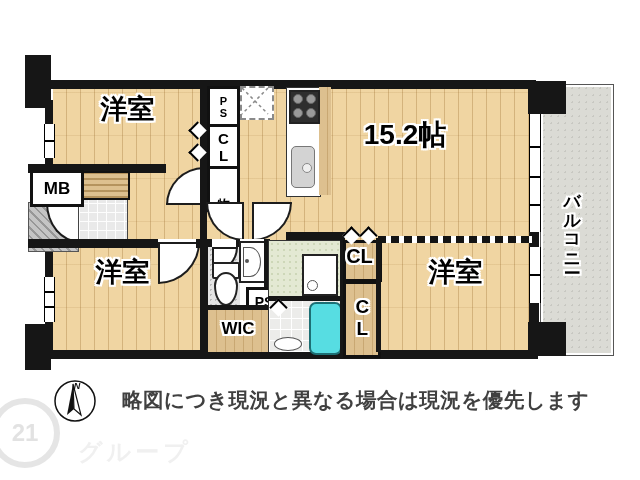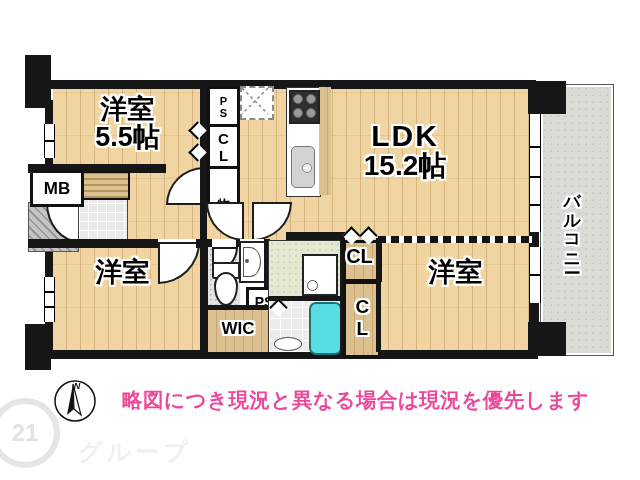--- a/index.html
+++ b/index.html
@@ -36,21 +36,21 @@
   .tick{position:absolute;left:0;width:100%;height:2px;background:#000;}
   .arc{position:absolute;background:#fff;border:2px solid #1c1c1c;}
   .gap{position:absolute;background:#fff;}
   .tri{position:absolute;width:11px;height:11px;background:#fff;}
   .tri.up{border-left:2px solid #000;border-top:2px solid #000;transform:rotate(45deg);}
   .tri.left{border-left:2px solid #000;border-bottom:2px solid #000;transform:rotate(45deg);}
   .dashwall{position:absolute;height:7px;background:repeating-linear-gradient(90deg,#141414 0 8px,#fff 8px 13px);}
   .fixture{position:absolute;background:#fff;border:2px solid #222;}
   .burners{display:grid;grid-template-columns:1fr 1fr;gap:2px;padding:2px;}
   .burners span{width:8px;height:8px;border-radius:50%;background:#9a9a9a;border:1px solid #666;}
-  .disclaimer{position:absolute;left:122px;top:386px;font-size:20.5px;font-weight:700;color:#ec4899;letter-spacing:.5px;}
+  .disclaimer{position:absolute;left:122px;top:386px;font-size:20.5px;font-weight:700;color:#404040;letter-spacing:.5px;}
   .wm{position:absolute;color:rgba(150,150,150,.28);font-weight:700;}
 </style>
 </head>
 <body>
 
 <div class="canvas">
 
   <div class="wm" style="left:-10px;top:398px;width:58px;height:58px;border:6px solid rgba(150,150,150,.25);border-radius:50%;
               display:flex;align-items:center;justify-content:center;font-size:24px;">21</div>
   <div class="wm" style="left:78px;top:436px;font-size:24px;letter-spacing:4px;color:rgba(160,160,160,.16);">グループ</div>
@@ -85,21 +85,20 @@
       <div class="tick" style="top:90px;"></div>
   </div>
   <div class="wall" style="left:529px;top:232px;width:10px;height:15px;"></div>
   <div class="win" style="left:529px;top:247px;width:10px;height:56px;">
     <div class="tick" style="top:27px;"></div>
   </div>
   <div class="wall" style="left:529px;top:303px;width:10px;height:24px;"></div>
 
   <div class="abs olabel" style="left:60px;top:95px;width:135px;font-size:27px;">
     <div>洋室</div>
-      <div>5.5帖</div>
   </div>
   <div class="wall" style="left:28px;top:164px;width:138px;height:9px;"></div>
   <div class="arc" style="left:166px;top:167px;width:34px;height:34px;border-radius:100% 0 0 0;"></div>
 
   <div class="wall" style="left:200px;top:89px;width:7px;height:150px;"></div>
   <div class="wall" style="left:234px;top:89px;width:6px;height:115px;"></div>
   <div class="box" style="left:207px;top:86px;width:27px;height:36px;">
     <span class="plain vert" style="font-size:11px;letter-spacing:0;">PS</span>
   </div>
   <div class="box" style="left:207px;top:124px;width:27px;height:40px;">
@@ -124,21 +123,20 @@
     <span></span>
       <span></span>
       <span></span>
       <span></span>
   </div>
   <div class="fixture" style="left:291px;top:146px;width:22px;height:40px;background:#d3d3d3;border-radius:5px;border:1.5px solid #777;">
     <div class="abs" style="right:2px;top:16px;width:8px;height:8px;border-radius:50%;background:#efefef;border:1px solid #888;"></div>
   </div>
 
   <div class="abs olabel" style="left:330px;top:120px;width:150px;">
-    <div style="font-size:30px;letter-spacing:2px;">LDK</div>
     <div style="font-size:28px;">15.2帖</div>
   </div>
 
   <div class="abs hatch" style="left:28px;top:202px;width:49px;height:48px;"></div>
   <div class="arc" style="left:46px;top:203px;width:30px;height:36px;border-radius:0 0 0 100%;"></div>
   <div class="abs tile" style="left:78px;top:196px;width:48px;height:43px;"></div>
   <div class="abs wood2" style="left:80px;top:171px;width:46px;height:25px;border:2px solid #111;
               background-image:repeating-linear-gradient(0deg,rgba(120,80,20,.4) 0 1.5px,transparent 1.5px 6px);"></div>
   <div class="box" style="left:30px;top:170px;width:48px;height:31px;">
     <span class="plain" style="font-size:17px;text-align:right;">MB</span>

